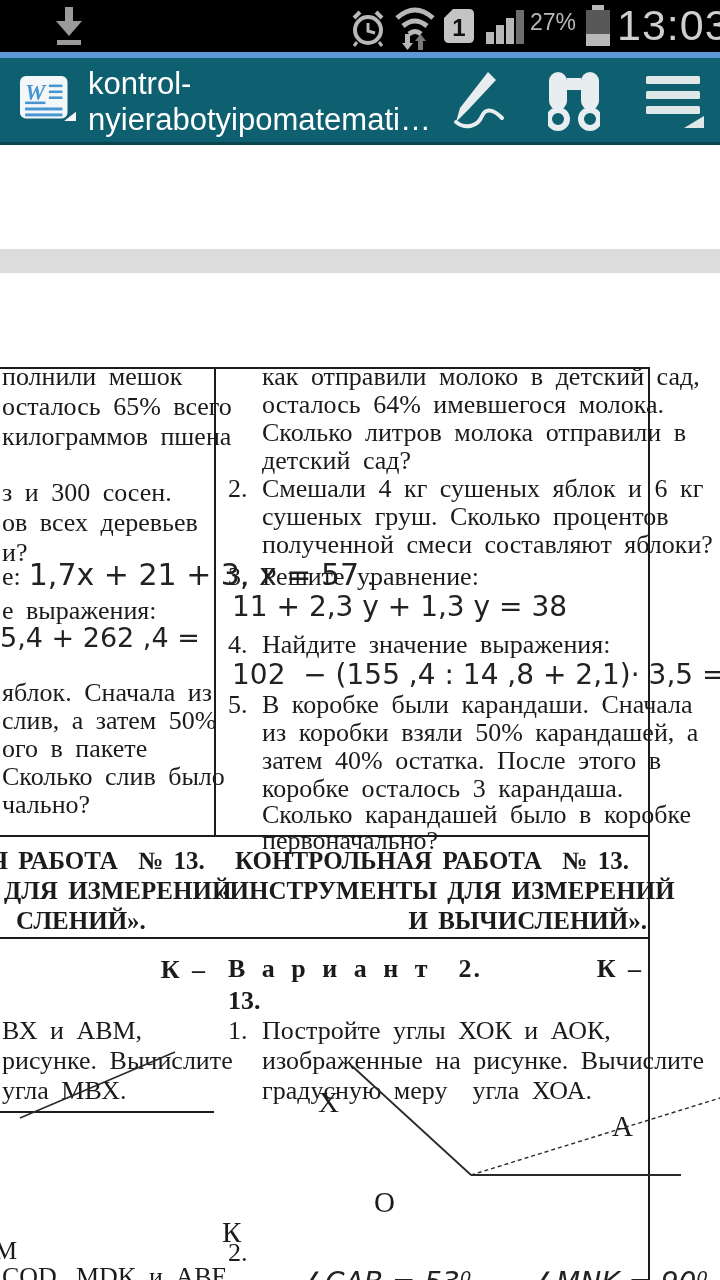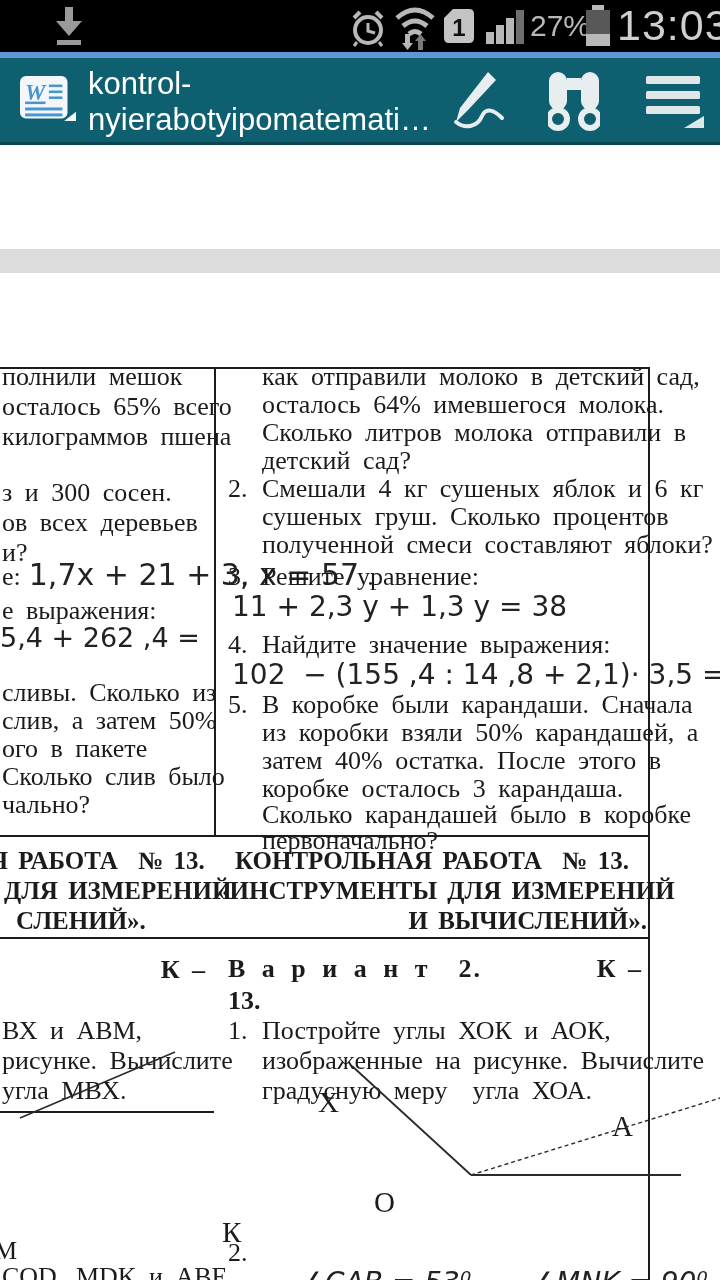--- a/index.html
+++ b/index.html
@@ -4,21 +4,21 @@
 <style>
   html,body{margin:0;padding:0;background:#222;}
   .screen{position:relative;width:720px;height:1280px;background:#fff;overflow:hidden;
           font-family:"Liberation Sans",sans-serif;}
   .abs{position:absolute;}
 
   
   .statusbar{position:absolute;left:0;top:0;width:720px;height:52px;background:#000;}
   .accentline{position:absolute;left:0;top:52px;width:720px;height:6px;background:#5e97d8;}
   .st-time{position:absolute;left:617px;top:1px;font-size:43px;color:#cfcfcf;letter-spacing:1px;}
-  .st-pct{position:absolute;left:530px;top:9px;font-size:30px;color:#b8b8b8;}
+  .st-pct{position:absolute;left:530px;top:9px;font-size:23px;color:#b8b8b8;}
 
   
   .toolbar{position:absolute;left:0;top:58px;width:720px;height:87px;background:#0e5f6f;
            border-bottom:3px solid #0a4550;box-sizing:border-box;}
   .tb-title{position:absolute;left:88px;top:8px;color:#fff;font-size:31px;line-height:36px;white-space:pre;}
   .docicon{position:absolute;left:20px;top:16px;width:56px;height:50px;}
 
   
   .pagegap{position:absolute;left:0;top:249px;width:720px;height:24px;background:#dcdcdc;}
   .bline{position:absolute;background:#1c1c1c;}
@@ -137,21 +137,21 @@
     <div class="ser" style="left:2px;top:333px">з и 300 сосен.</div>
     <div class="ser" style="left:2px;top:363px">ов всех деревьев</div>
     <div class="ser" style="left:2px;top:393px">и?</div>
     <div class="abs eqrow" style="left:2px;top:412px">
       <span class="ser" style="position:static">е:</span>
       <span class="math" style="position:static;font-size:30px">1,7x + 21 + 3, x = 57</span>
       <span class="ser" style="position:static">.</span>
     </div>
     <div class="ser" style="left:2px;top:451px">е выражения:</div>
     <div class="math" style="left:0;top:477px">5,4 + 262 ,4 =</div>
-    <div class="ser" style="left:2px;top:533px">сливы. Сколько из</div>
+    <div class="ser" style="left:2px;top:533px">яблок. Сначала из</div>
     <div class="ser" style="left:2px;top:561px">слив, а затем 50%</div>
     <div class="ser" style="left:2px;top:589px">ого в пакете</div>
     <div class="ser" style="left:2px;top:617px">Сколько слив было</div>
     <div class="ser" style="left:2px;top:645px">чально?</div>
 
     <div class="ser" style="left:262px;top:217px">как отправили молоко в детский сад,</div>
     <div class="ser" style="left:262px;top:245px">осталось 64% имевшегося молока.</div>
     <div class="ser" style="left:262px;top:301px">детский сад?</div>
     <div class="ser" style="left:262px;top:273px">Сколько литров молока отправили в</div>
 

